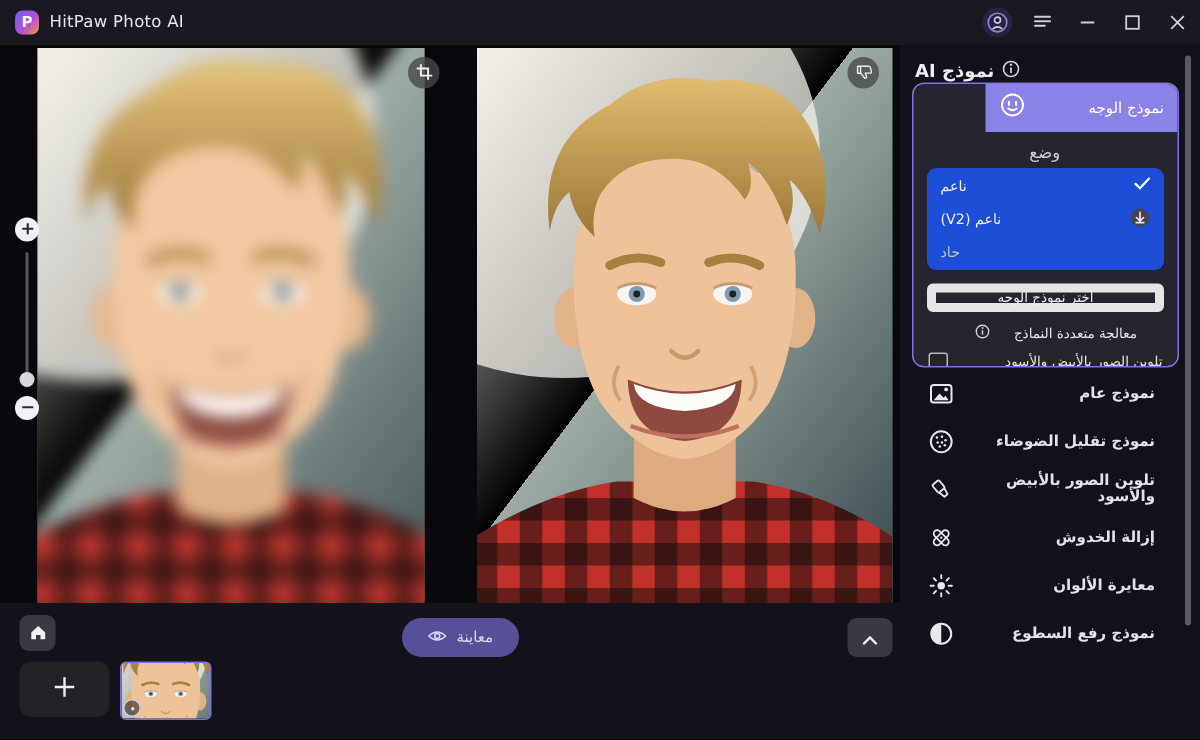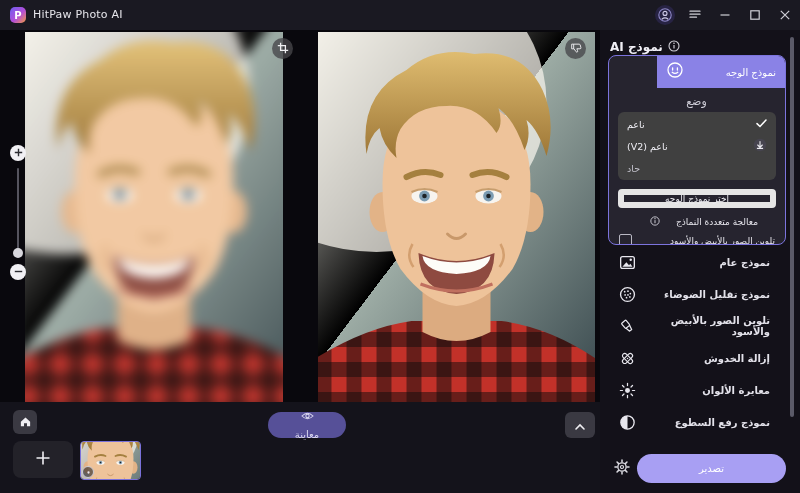--- a/index.html
+++ b/index.html
@@ -36,35 +36,35 @@
   .home-btn{position:absolute;left:13px;top:8px;width:24px;height:24px;border-radius:6px;background:#3a3942;
     display:flex;align-items:center;justify-content:center;cursor:pointer;}
   .plus-btn{position:absolute;left:13px;top:39px;width:60px;height:37px;border-radius:8px;background:#232229;
     display:flex;align-items:center;justify-content:center;cursor:pointer;color:#fff;}
   .thumb{position:absolute;left:80px;top:39px;width:59px;height:37px;border-radius:4px;border:1px solid #7a71da;
     overflow:hidden;background:#222;cursor:pointer;}
   .thumb svg{display:block;width:100%;height:100%;}
   .thumb-badge{position:absolute;left:82px;top:64px;width:10px;height:10px;border-radius:50%;
     border:1px solid #cfced6;background:rgba(20,20,26,.55);display:flex;align-items:center;justify-content:center;z-index:4;}
   .preview-btn{position:absolute;left:268px;top:10px;width:78px;height:26px;border-radius:13px;background:#565098;
-    display:flex;align-items:center;justify-content:center;gap:6px;cursor:pointer;color:#dcd9f1;font-size:10px;flex-direction:column;}
+    display:flex;align-items:center;justify-content:center;gap:6px;cursor:pointer;color:#dcd9f1;font-size:10px;}
   .collapse-btn{position:absolute;left:565px;top:10px;width:30px;height:26px;border-radius:6px;background:#3a3942;
     display:flex;align-items:center;justify-content:center;cursor:pointer;}
   
   .sidebar{position:absolute;left:600px;top:30px;width:200px;height:463px;background:#131119;}
   .sb-header{position:absolute;left:10px;top:7px;display:flex;align-items:center;gap:5px;}
   .sb-header .hdr-label{font-size:12px;font-weight:bold;color:#f0eff5;}
   .panel{position:absolute;left:8px;top:25px;width:178px;height:190px;border:1px solid #7c74de;border-radius:8px;
     background:#26242f;overflow:hidden;box-sizing:border-box;}
   .panel-head{height:32px;background:#8a82e6;display:flex;align-items:center;padding:0 9px;cursor:pointer;margin-left:48px;}
   .panel-head .spacer{flex:1;}
   .panel-title{font-size:10px;color:#fff;}
   .panel-body{padding:5px 9px 0 9px;}
   .mode-label{text-align:center;font-size:11px;color:#cfced8;margin:2px 1px 4px 0;}
-  .listbox{background:#404040;border-radius:6px;padding:1px 0;}
+  .listbox{background:#1d4ed8;border-radius:6px;padding:1px 0;}
   .opt{height:22px;display:flex;align-items:center;justify-content:space-between;padding:0 9px;font-size:9.5px;cursor:pointer;color:#efeef4;}
   .opt.dim{color:#c3c2cc;}
   .choose-btn{margin-top:9px;height:19px;border:6px solid #e5e5e5;border-radius:4px;background:transparent;width:100%;
     color:#ededf2;font-size:9px;display:flex;align-items:center;justify-content:center;cursor:pointer;box-sizing:border-box;}
   .multirow{margin-top:8px;display:flex;align-items:center;justify-content:flex-end;gap:16px;font-size:9px;color:#e6e5ec;padding-right:18px;}
   .checkrow{margin-top:6px;display:flex;align-items:center;justify-content:space-between;font-size:9px;color:#e6e5ec;padding:0 1px;}
   .checkbox{width:11px;height:11px;border:1.2px solid #b9b8c3;border-radius:2px;background:transparent;cursor:pointer;}
   .model-list{position:absolute;left:0;top:216px;width:200px;}
   .model-item{height:32px;display:flex;align-items:center;padding:0 30px 0 17px;cursor:pointer;}
   .model-item .mi-icon{width:20px;display:flex;align-items:center;justify-content:center;color:#e8e7ee;}
@@ -397,36 +397,15 @@
               <circle cx="10" cy="10" r="7" fill="none" stroke="#e8e7ee" stroke-width="1.4"></circle>
               <path d="M10 3 A7 7 0 0 0 10 17 Z" fill="#e8e7ee"></path>
             </svg>
         </span>
         <span class="mi-label rtl">نموذج رفع السطوع</span>
       </div>
     </div>
 
     <div class="sb-scrollbar"></div>
 
-    <div class="sb-footer">
-      <div class="settings-btn">
-        <span>
-          <svg width="18" height="18" viewBox="0 0 20 20">
-              <g stroke="#dcdbe2" stroke-width="1.7" stroke-linecap="round">
-                <path d="M10 2.2 V4.4"></path>
-                <path d="M10 15.6 V17.8"></path>
-                <path d="M2.2 10 H4.4"></path>
-                <path d="M15.6 10 H17.8"></path>
-                <path d="M4.5 4.5 L6 6"></path>
-                <path d="M14 14 L15.5 15.5"></path>
-                <path d="M15.5 4.5 L14 6"></path>
-                <path d="M6 14 L4.5 15.5"></path>
-              </g>
-              <circle cx="10" cy="10" r="4.6" fill="none" stroke="#dcdbe2" stroke-width="1.5"></circle>
-              <circle cx="10" cy="10" r="1.7" fill="none" stroke="#dcdbe2" stroke-width="1.3"></circle>
-            </svg>
-        </span>
-      </div>
-      <div class="export-btn rtl">تصدير</div>
-    </div>
   </aside>
 
 </div>
 
 </body></html>

